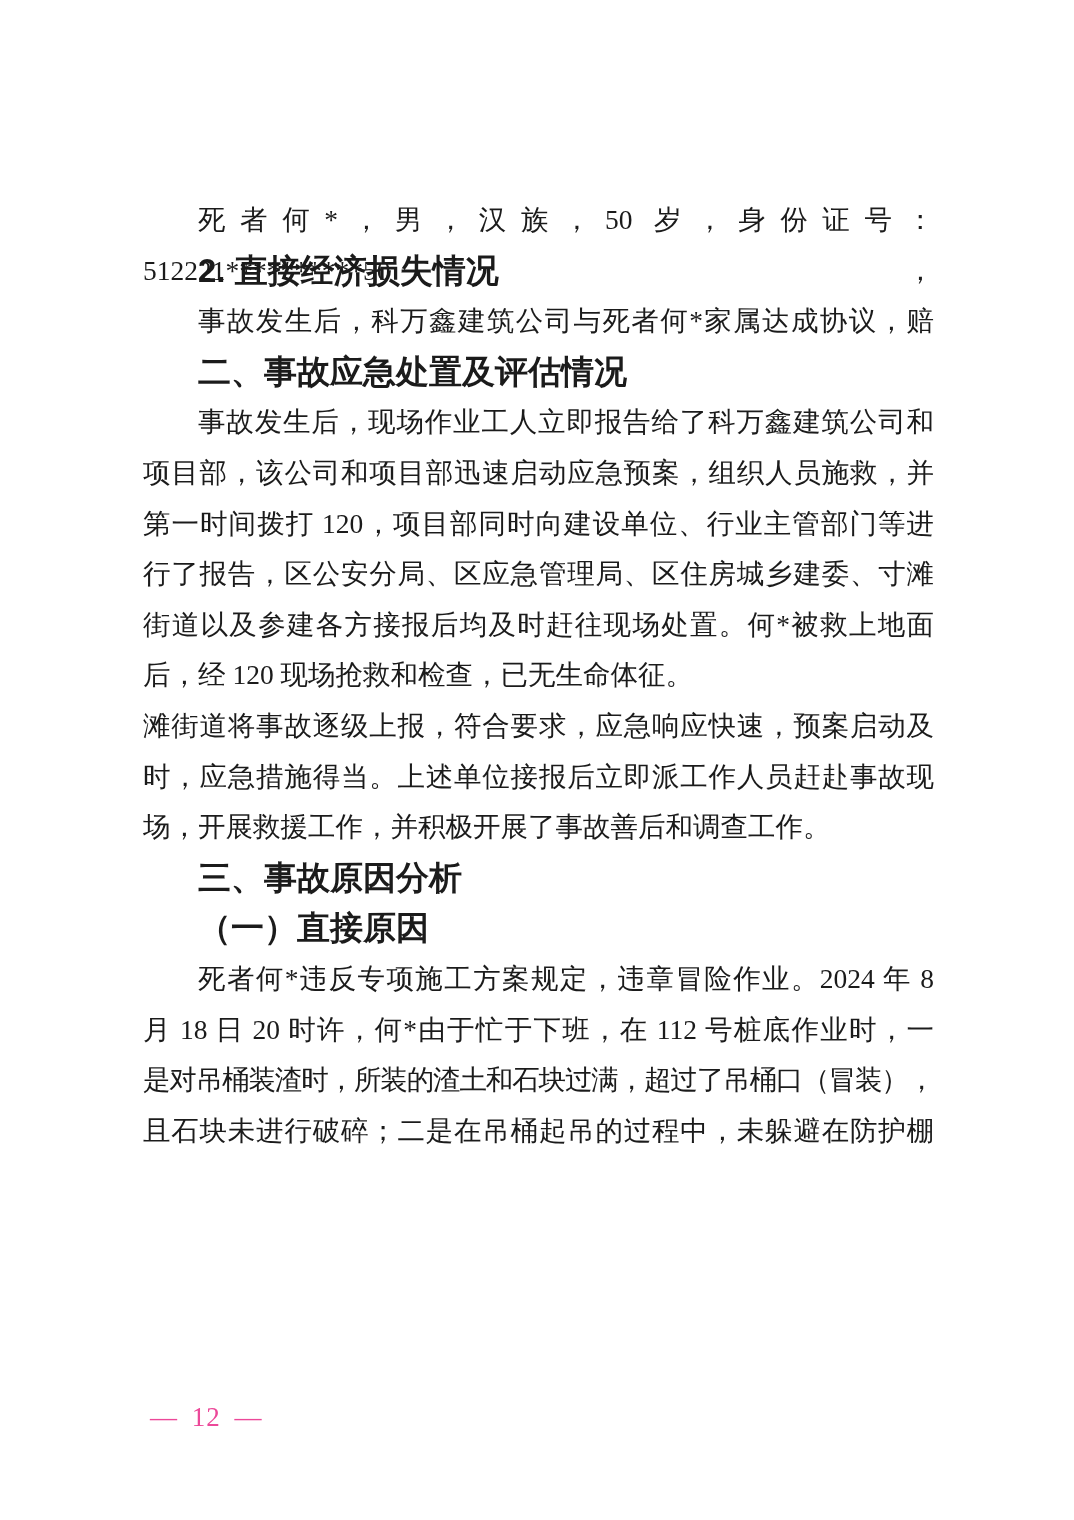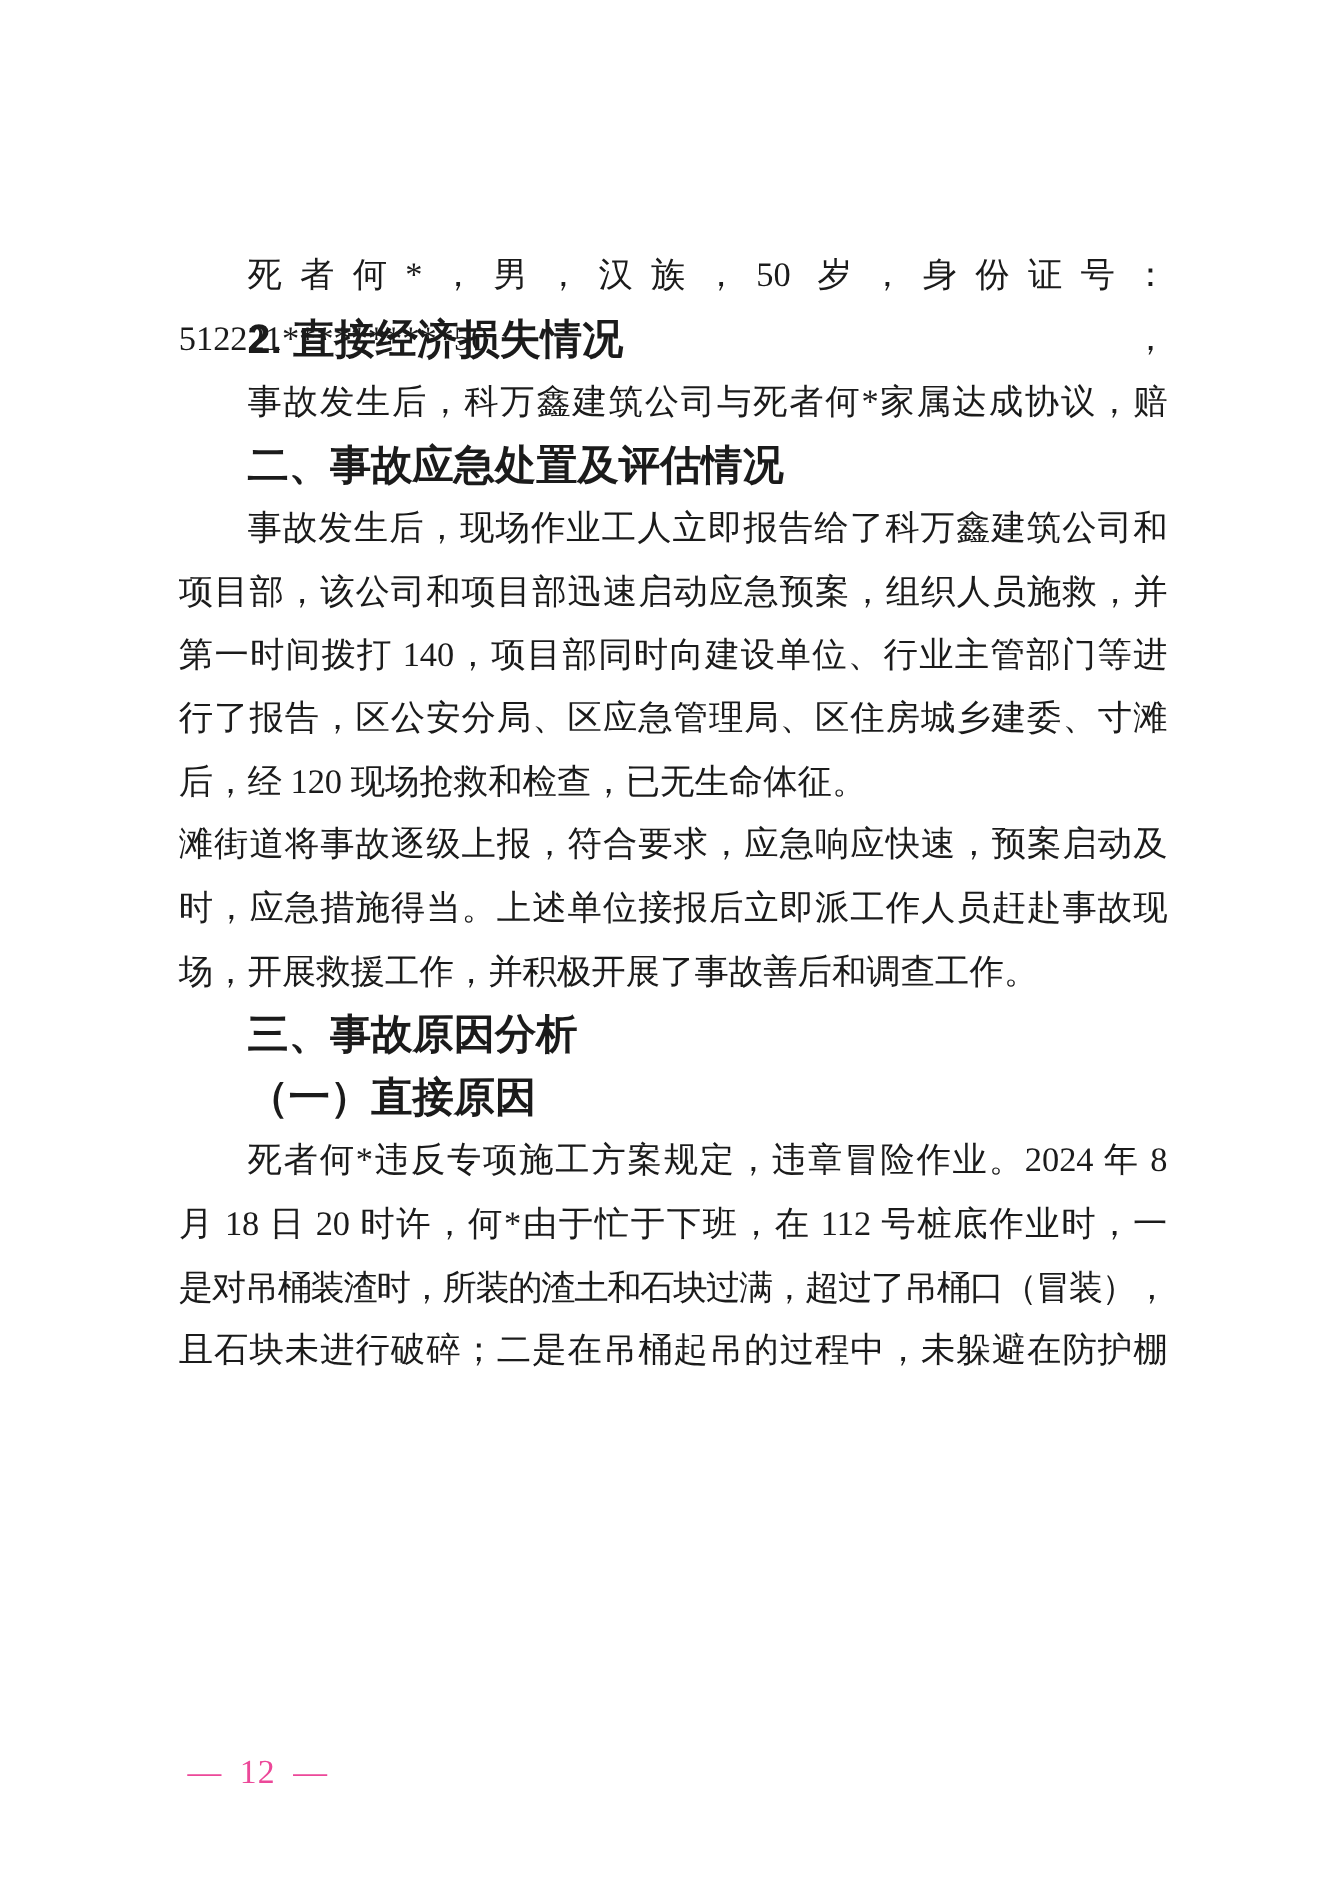--- a/index.html
+++ b/index.html
@@ -76,22 +76,23 @@
       <span class="line fill indent">事故发生后，科万鑫建筑公司与死者何*家属达成协议，赔</span>
     </p>
 
     <p class="para heading">
       <span class="line indent">二、事故应急处置及评估情况</span>
     </p>
 
     <p class="para">
       <span class="line fill indent">事故发生后，现场作业工人立即报告给了科万鑫建筑公司和</span>
       <span class="line fill">项目部，该公司和项目部迅速启动应急预案，组织人员施救，并</span>
-      <span class="line fill">第一时间拨打 140，项目部同时向建设单位、行业主管部门等进</span>
+      <span class="line fill">第一时间拨打 120，项目部同时向建设单位、行业主管部门等进</span>
       <span class="line fill">行了报告，区公安分局、区应急管理局、区住房城乡建委、寸滩</span>
+      <span class="line fill">街道以及参建各方接报后均及时赶往现场处置。何*被救上地面</span>
       <span class="line last">后，经 120 现场抢救和检查，已无生命体征。</span>
     </p>
 
     <p class="para">
       <span class="line fill">滩街道将事故逐级上报，符合要求，应急响应快速，预案启动及</span>
       <span class="line fill">时，应急措施得当。上述单位接报后立即派工作人员赶赴事故现</span>
       <span class="line last">场，开展救援工作，并积极开展了事故善后和调查工作。</span>
     </p>
 
     <p class="para heading">

